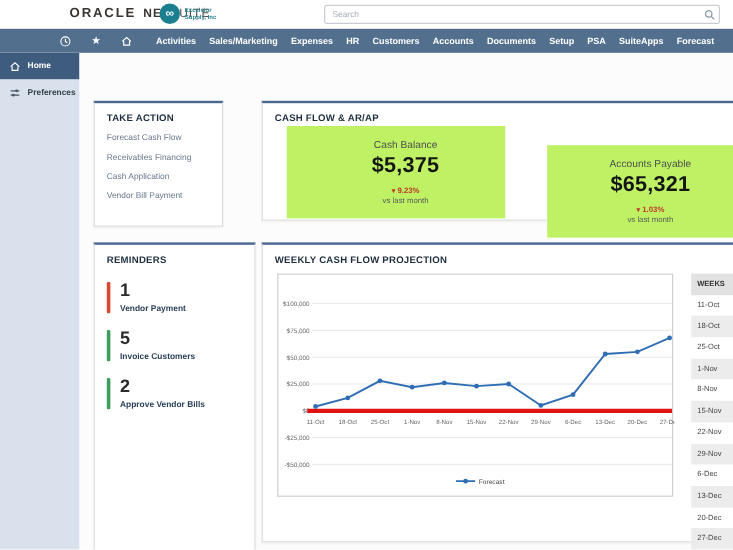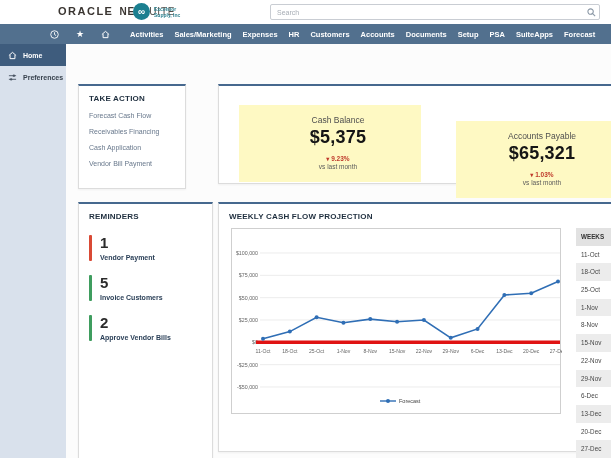--- a/index.html
+++ b/index.html
@@ -43,21 +43,21 @@
   .page-title { position:absolute; left:78px; top:56px; font-size:13px; font-weight:700; color:#2d5f9a; }
 
   .panel { position:absolute; background:#fff; border:1px solid #dcdcdc; border-top:2px solid #46688e;
       box-shadow:0 1px 2px rgba(0,0,0,0.05); }
   .panel-h { font-size:8px; font-weight:700; color:#1e2e3e; letter-spacing:0.2px; padding:8px 10px 0 10px; }
 
   #take-action { left:78px; top:84px; width:108px; height:105px; }
   .ta-link { font-size:7px; color:#68788c; margin:9px 10px 0 10px; cursor:pointer; }
 
   #cashflow-panel { left:218px; top:84px; width:393px; height:100px; border-right:none; }
-  .metric-card { position:absolute; top:19px; height:77px; background:#fef9c3; text-align:center;padding-left:16px; }
+  .metric-card { position:absolute; top:19px; height:77px; background:#bef264; text-align:center;padding-left:16px; }
   #metric-0 { left:20px; width:182px; }
   #metric-1 { left:237px; width:156px;margin-top:16px; }
   .m-label { font-size:8.5px; color:#4f4f4f; margin-top:10px; }
   .m-value { font-size:18px; font-weight:700; color:#151515; margin-top:2px; letter-spacing:0.2px;text-align:center; }
   .m-delta { font-size:6.5px; font-weight:700; color:#bf3a2b; margin-top:7px; }
   .m-delta .tri { font-size:6px; }
   .m-compare { font-size:6.5px; color:#5a5a5a; margin-top:1px; }
 
   #reminders { left:78px; top:202px; width:135px; height:304px; }
   .rem-item { display:flex; margin:14px 0 0 10px; cursor:pointer; }
@@ -159,20 +159,21 @@
     <div class="panel-h">TAKE ACTION</div>
     <div id="ta-links">
         <div class="ta-link">Forecast Cash Flow</div>
         <div class="ta-link">Receivables Financing</div>
         <div class="ta-link">Cash Application</div>
         <div class="ta-link">Vendor Bill Payment</div>
       </div>
   </div>
 
   <div class="panel" id="cashflow-panel">
+    <div class="panel-h">CASH FLOW &amp; AR/AP</div>
     <div class="metric-card" id="metric-0">
       <div class="m-label">Cash Balance</div>
       <div class="m-value">$5,375</div>
       <div class="m-delta"><span class="tri">▾</span> <span>9.23%</span></div>
       <div class="m-compare">vs last month</div>
     </div>
     <div class="metric-card" id="metric-1">
       <div class="m-label">Accounts Payable</div>
       <div class="m-value">$65,321</div>
       <div class="m-delta"><span class="tri">▾</span> <span>1.03%</span></div>

